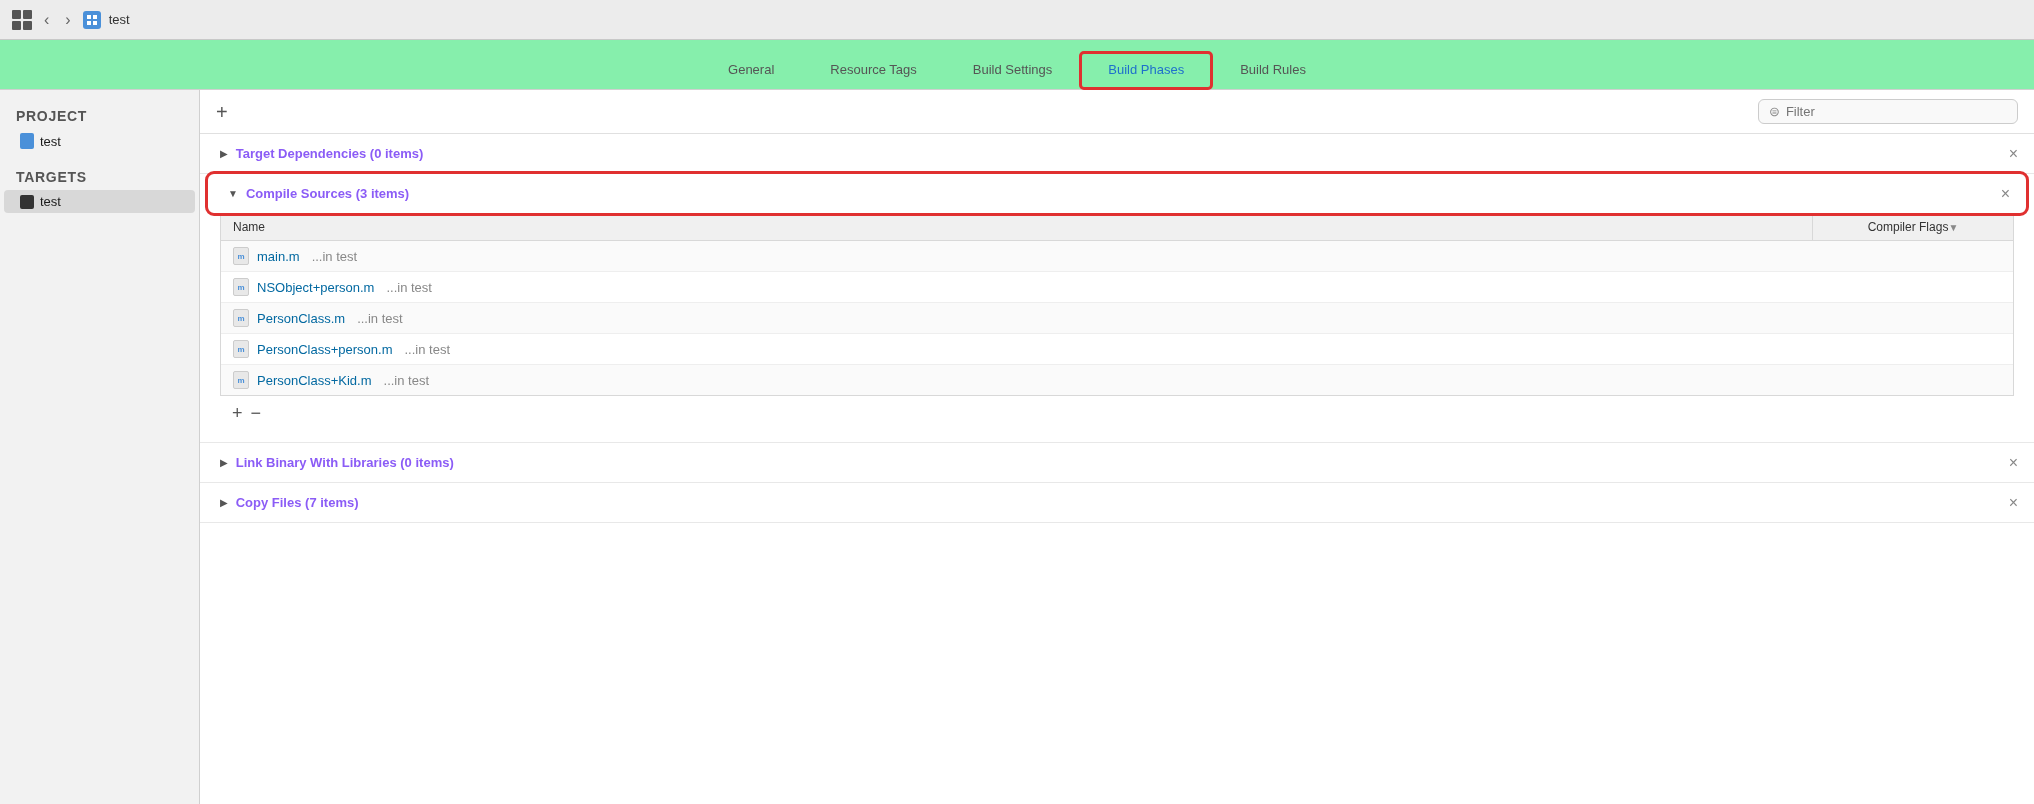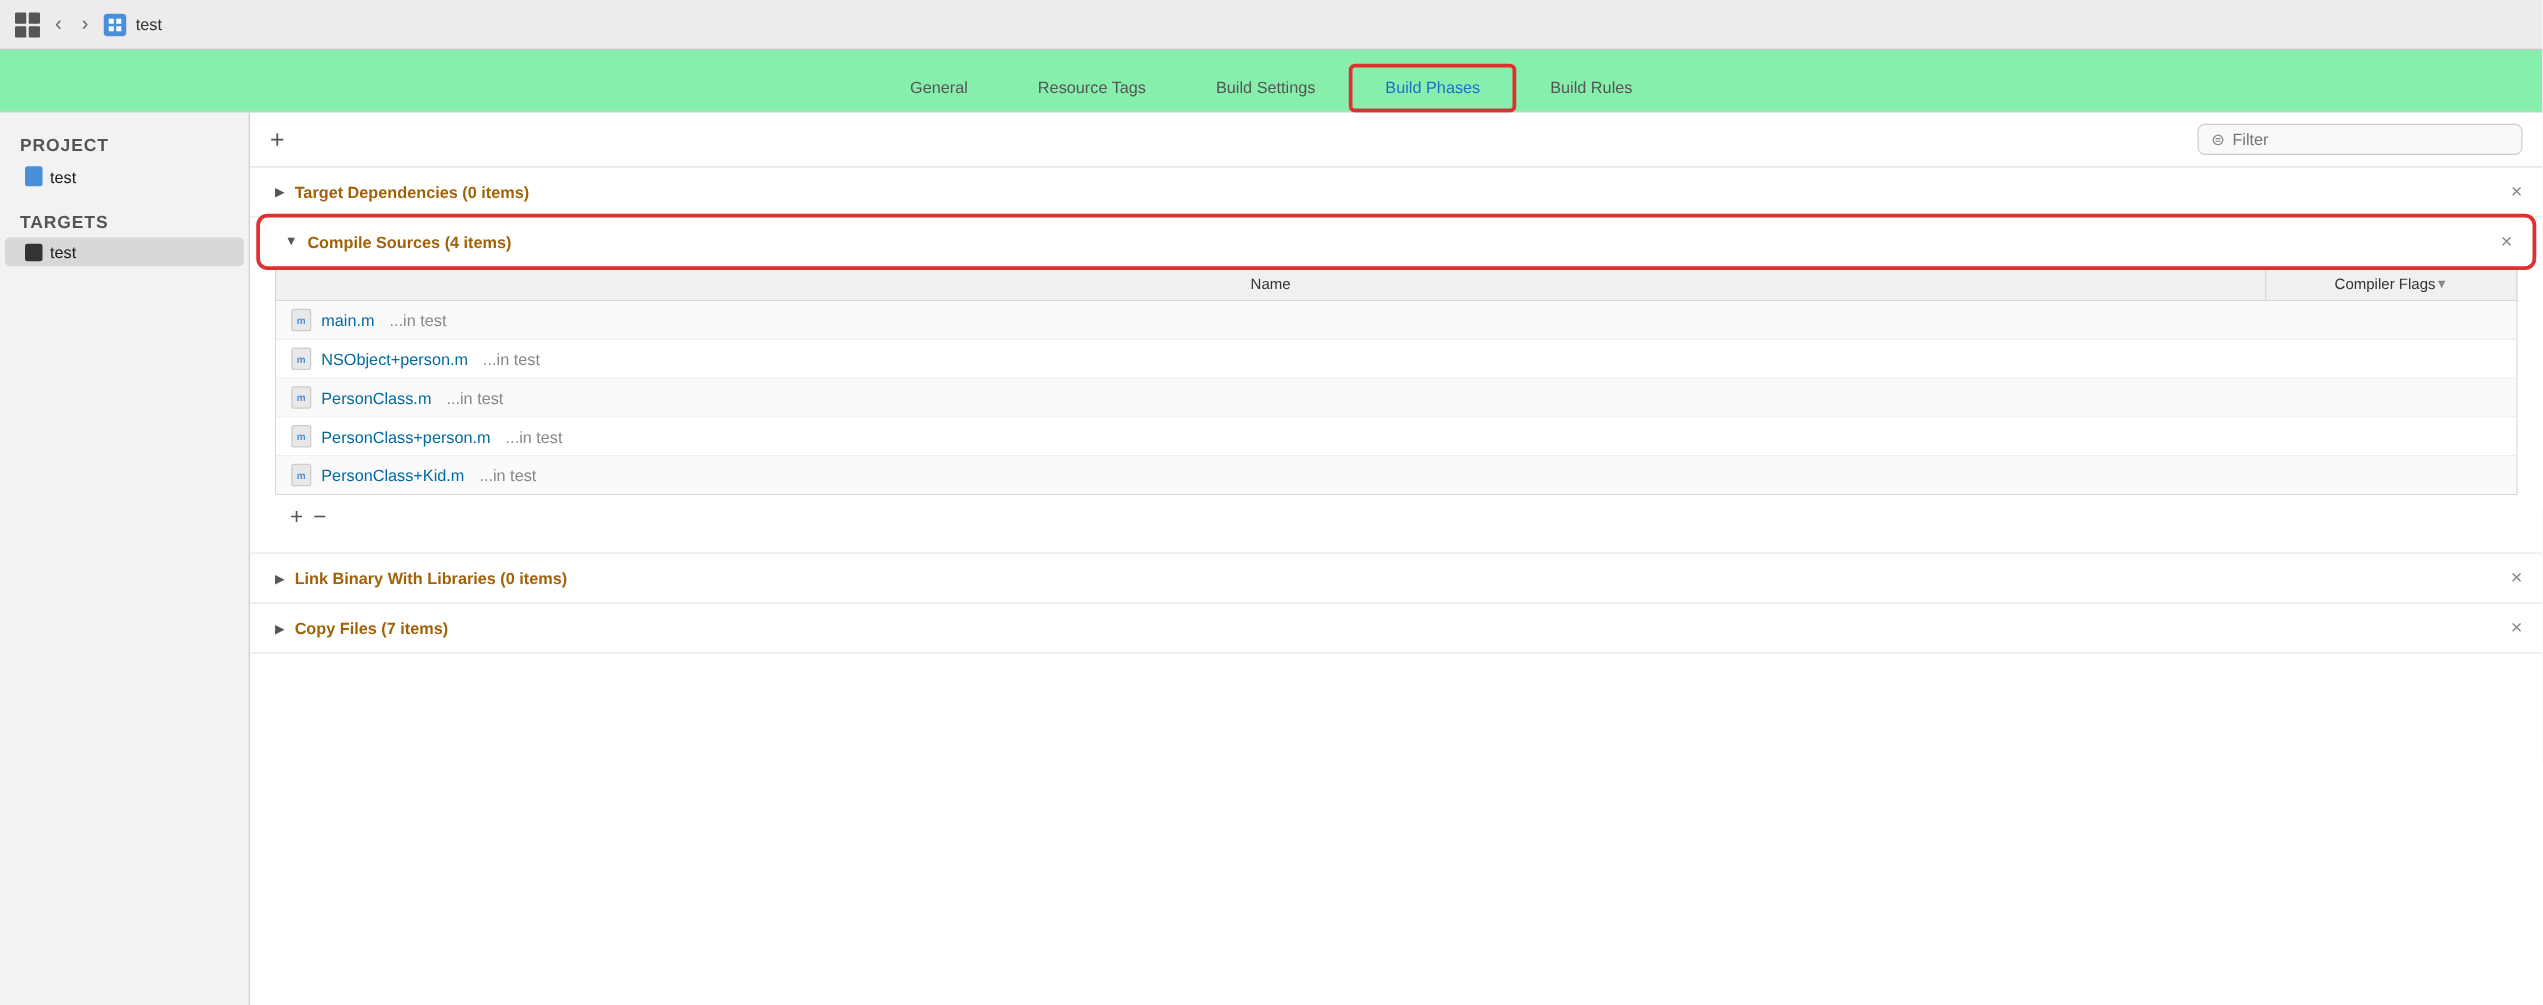--- a/index.html
+++ b/index.html
@@ -40,28 +40,28 @@
     .content-toolbar { height: 44px; display: flex; align-items: center; padding: 0 16px; border-bottom: 1px solid #e0e0e0; gap: 12px; }
     .add-btn { font-size: 20px; color: #555; cursor: pointer; background: none; border: none; line-height: 1; }
     .filter-box { margin-left: auto; display: flex; align-items: center; gap: 6px; border: 1px solid #ccc; border-radius: 6px; padding: 4px 10px; background: #f9f9f9; min-width: 260px; }
     .filter-icon { color: #888; font-size: 13px; }
     .filter-input { border: none; background: none; outline: none; font-size: 13px; color: #888; width: 100%; }
 
     
     .phase-section { border-bottom: 1px solid #e8e8e8; }
     .phase-header { display: flex; align-items: center; padding: 12px 20px; cursor: pointer; position: relative; }
     .disclosure-triangle { font-size: 10px; color: #555; margin-right: 8px; flex-shrink: 0; }
-    .phase-title { font-size: 13px; font-weight: 700; color: #a16207; }
+    .phase-title { font-size: 13px; font-weight: 700; color: #8b5cf6; }
     .phase-close { position: absolute; right: 16px; color: #888; font-size: 16px; cursor: pointer; }
     .phase-header.highlighted { outline: 3px solid #e03030; border-radius: 6px; outline-offset: 0; margin: 0 8px; }
 
     
     .compile-table { margin: 0 20px 12px; }
     .table-header { display: flex; background: #f0f0f0; border: 1px solid #d8d8d8; border-bottom: none; }
-    .col-name { flex: 1; padding: 6px 12px; font-size: 12px; font-weight: 500; color: #333; border-right: 1px solid #d8d8d8; text-align: center; }
+    .col-name { flex: 1; padding: 6px 12px; font-size: 12px; font-weight: 500; color: #333; border-right: 1px solid #d8d8d8; }
     .col-flags { width: 200px; padding: 6px 12px; font-size: 12px; font-weight: 500; color: #333; display: flex; align-items: center; justify-content: center; }
     .col-flags-dropdown { color: #888; font-size: 10px; }
     .table-body { border: 1px solid #d8d8d8; }
     .table-row { display: flex; align-items: center; border-bottom: 1px solid #eeeeee; padding: 6px 12px; gap: 8px; }
     .table-row:last-child { border-bottom: none; }
     .table-row:nth-child(odd) { background: #fafafa; }
     .table-row:nth-child(even) { background: #ffffff; }
     .file-type-icon { width: 16px; height: 18px; background: #e8e8e8; border-radius: 2px; position: relative; flex-shrink: 0; display: flex; align-items: center; justify-content: center; font-size: 8px; font-weight: 700; color: #4a90d9; border: 1px solid #ccc; }
     .file-name { font-size: 13px; color: #0369a1; }
     .file-path { font-size: 13px; color: #888; margin-left: 4px; }
@@ -130,21 +130,21 @@
         <div class="phase-header">
           <span class="disclosure-triangle">▶</span>
           <span class="phase-title">Target Dependencies (0 items)</span>
           <span class="phase-close">×</span>
         </div>
       </div>
 
       <div class="phase-section">
         <div class="phase-header highlighted">
           <span class="disclosure-triangle">▼</span>
-          <span class="phase-title">Compile Sources (4 items)</span>
+          <span class="phase-title">Compile Sources (3 items)</span>
           <span class="phase-close">×</span>
         </div>
 
         <div class="compile-table">
           <div class="table-header">
             <div class="col-name">Name</div>
             <div class="col-flags">
               <span>Compiler Flags</span>
               <span class="col-flags-dropdown">▼</span>
             </div>

